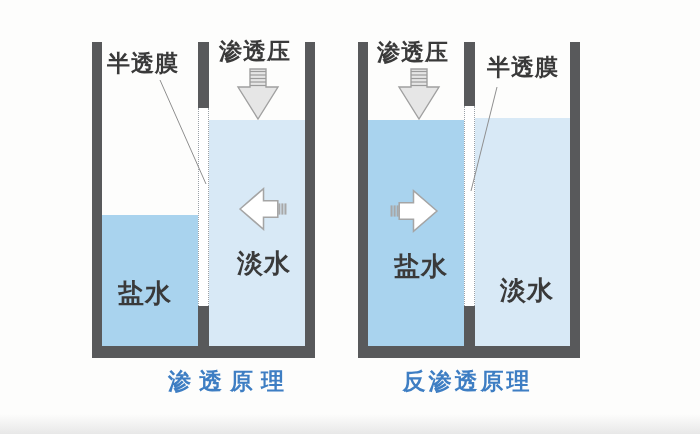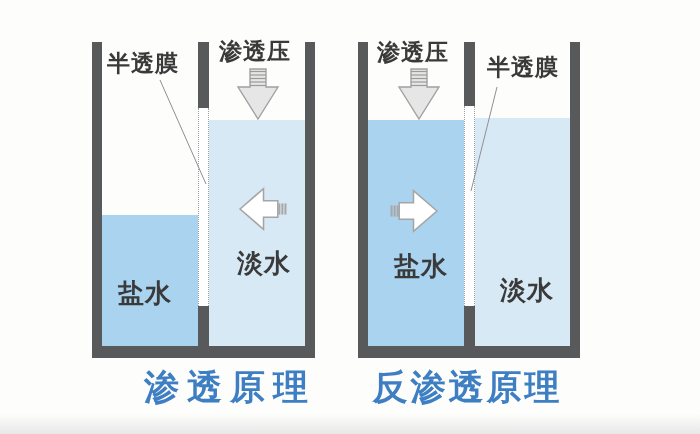--- a/index.html
+++ b/index.html
@@ -29,21 +29,21 @@
     color: var(--label, #3a3a3a);
     font-weight: 600;
     line-height: 1;
     white-space: nowrap;
     letter-spacing: 1px;
   }
   .caption {
     position: absolute;
     top: 370px;
     color: var(--caption, #3e7ec3);
-    font-size: 35px;
+    font-size: 23px;
     font-weight: bold;
     text-align: center;
     line-height: 1;
     white-space: nowrap;
   }
   
   #d1-wall-left   { left: 92px;  top: 42px;  width: 10px;  height: 316px; }
   #d1-wall-right  { left: 305px; top: 42px;  width: 10px;  height: 316px; }
   #d1-wall-bottom { left: 92px;  top: 346px; width: 223px; height: 12px; }
   #d1-mem-top     { left: 198px; top: 42px;  width: 11px;  height: 66px; }

